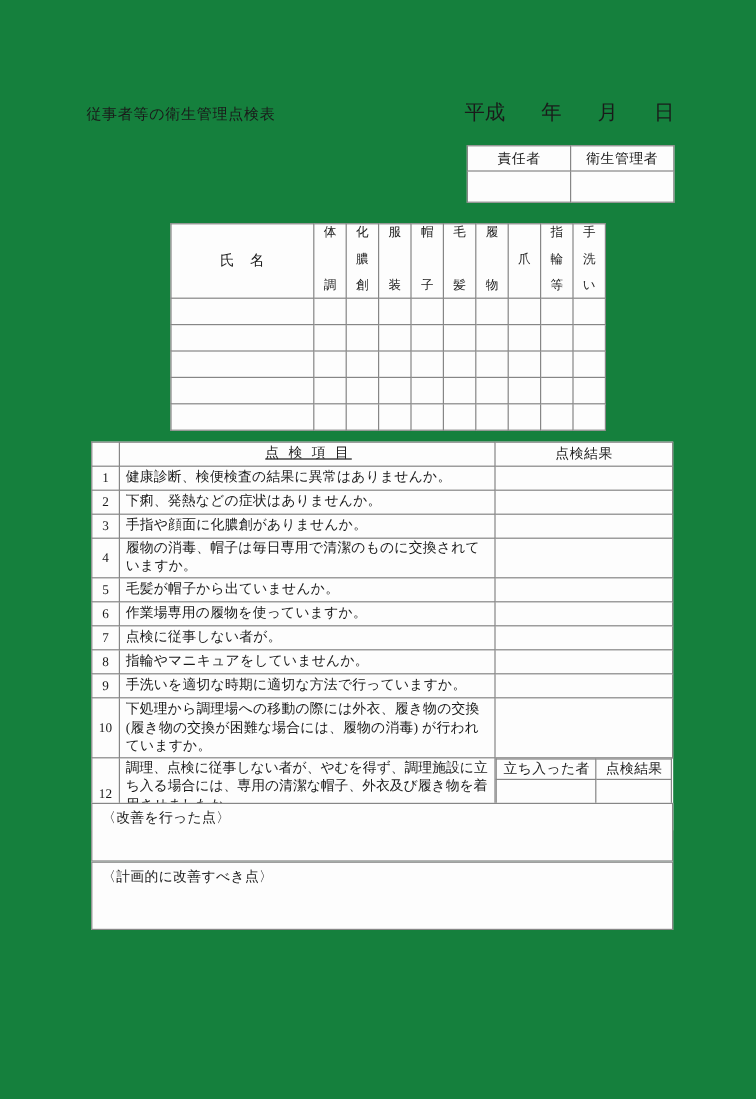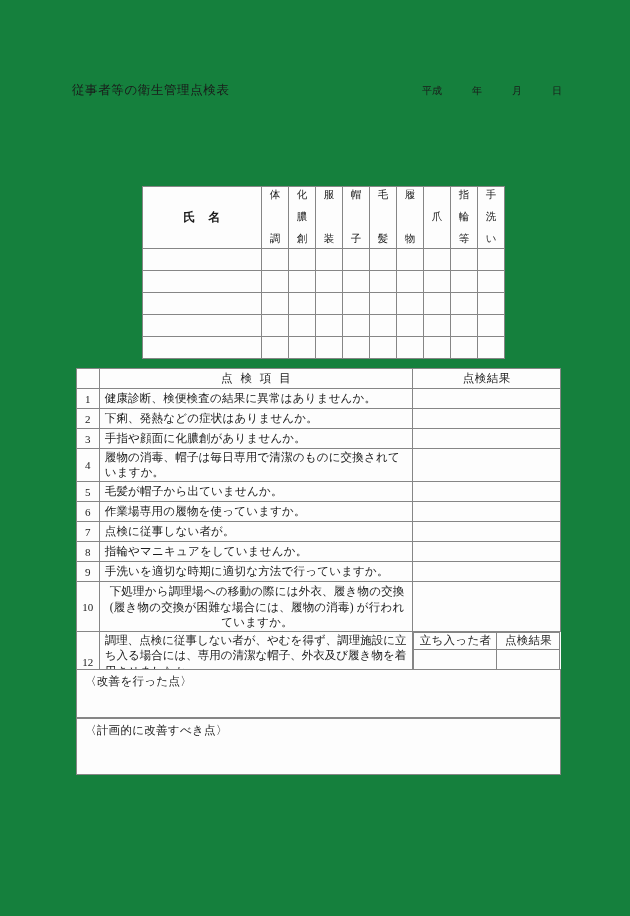--- a/index.html
+++ b/index.html
@@ -35,21 +35,21 @@
     justify-content: space-between;
   }
   .form-title {
     font-size: 12.5px;
     letter-spacing: 0.6px;
     white-space: nowrap;
   }
   .date-line {
     display: flex;
     align-items: baseline;
-    font-size: 10px;
+    font-size: 17px;
     white-space: nowrap;
   }
   .date-line .era { margin-right: 30px; }
   .date-line .unit { margin-right: 30px; }
   .date-line .unit:last-child { margin-right: 0; }
 
   
   table.grid {
     border-collapse: collapse;
     background: #fdfdfd;
@@ -81,21 +81,20 @@
   .name-table {
     position: absolute;
     left: 142px;
     top: 186px;
   }
   .name-table td.hdr-name {
     width: 118px;
     height: 55px;
     font-size: 12px;
     letter-spacing: 0.5px;
-    font-weight: bold;
   }
   .name-table td.hdr-v {
     width: 26px;
     height: 55px;
     padding: 3px 0;
   }
   .vstack {
     display: flex;
     flex-direction: column;
     justify-content: space-between;
@@ -128,23 +127,23 @@
     letter-spacing: 0.2px;
   }
   .check-table td.c-res {
     width: 62px;
   }
   .check-table tr.hdr td {
     height: 17px;
     font-size: 11.5px;
     letter-spacing: 0.5px;
   }
-  .check-table tr.hdr td.c-item { text-align: center; letter-spacing: 2.5px; }
+  .check-table tr.hdr td.c-item { text-align: center; letter-spacing: 2.5px; text-decoration: underline; }
   .check-table tr.row1 td { height: 17px; }
-  .check-table tr.row2 td { height: 32px; text-align: center; }
+  .check-table tr.row2 td { height: 32px; }
   .check-table td.c-item.two-line { padding-top: 2px; vertical-align: top; }
 
   
   .check-table td.c-item12 {
     text-align: left;
     padding: 1px 3px 1px 5px;
     font-size: 11.5px;
     line-height: 1.35;
     vertical-align: top;
     width: 338px;
@@ -188,20 +187,32 @@
   <div class="header-row">
     <div class="form-title">従事者等の衛生管理点検表</div>
     <div class="date-line">
       <span class="era">平成</span>
       <span class="unit">年</span>
       <span class="unit">月</span>
       <span class="unit">日</span>
     </div>
   </div>
 
+  <table class="grid resp-table">
+    <tbody>
+        <tr>
+      <td>責任者</td>
+      <td>衛生管理者</td>
+    </tr>
+    <tr>
+      <td class="blank"></td>
+      <td class="blank"></td>
+    </tr>
+  </tbody>
+    </table>
 
   <table class="grid name-table">
     <tbody>
         <tr>
       <td class="hdr-name">氏　名</td>
       <td class="hdr-v">
         <div class="vstack">
           <span>体</span>
           <span>調</span>
         </div>

